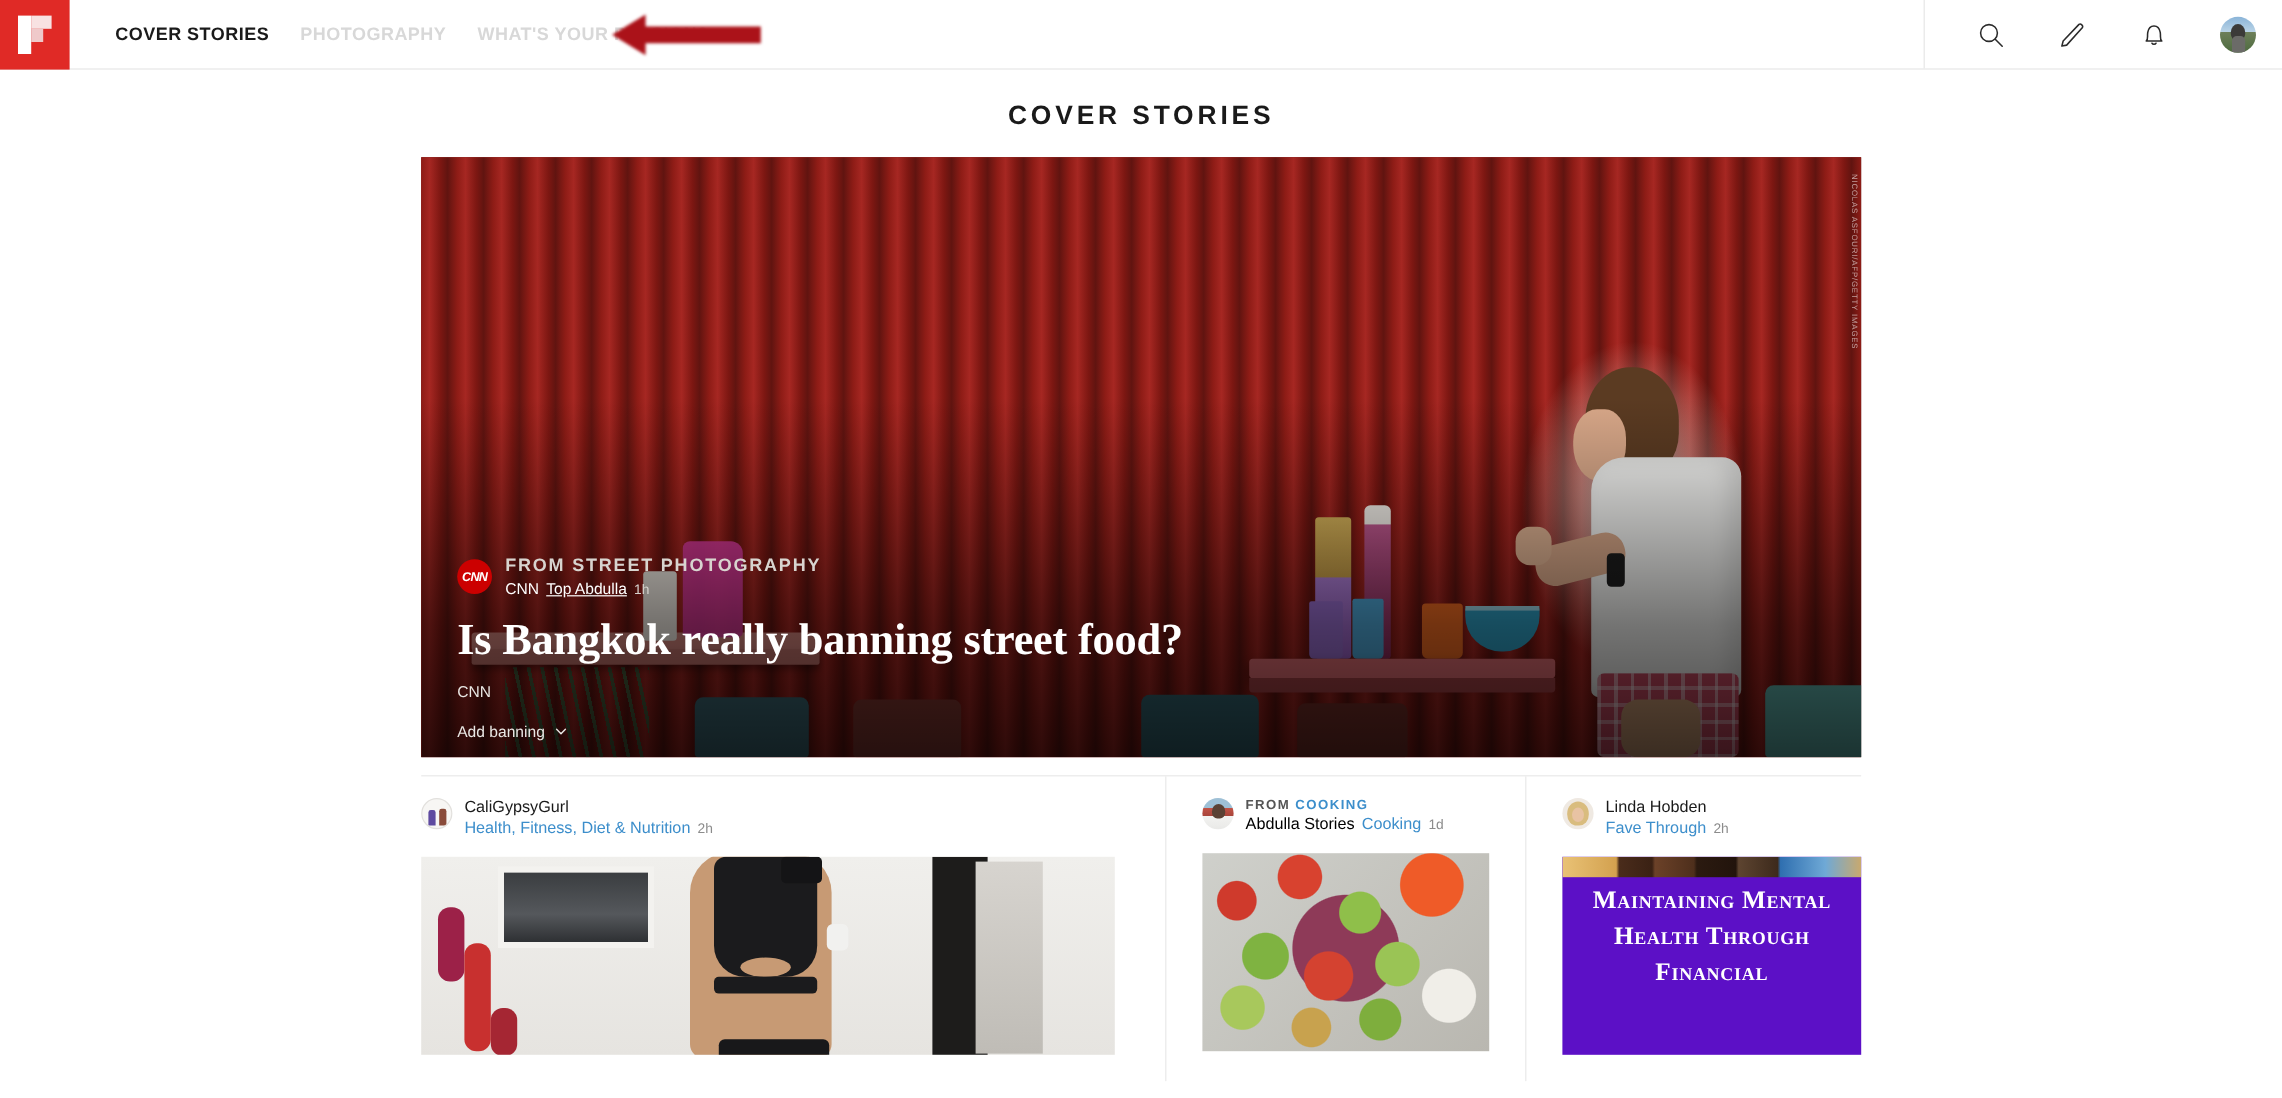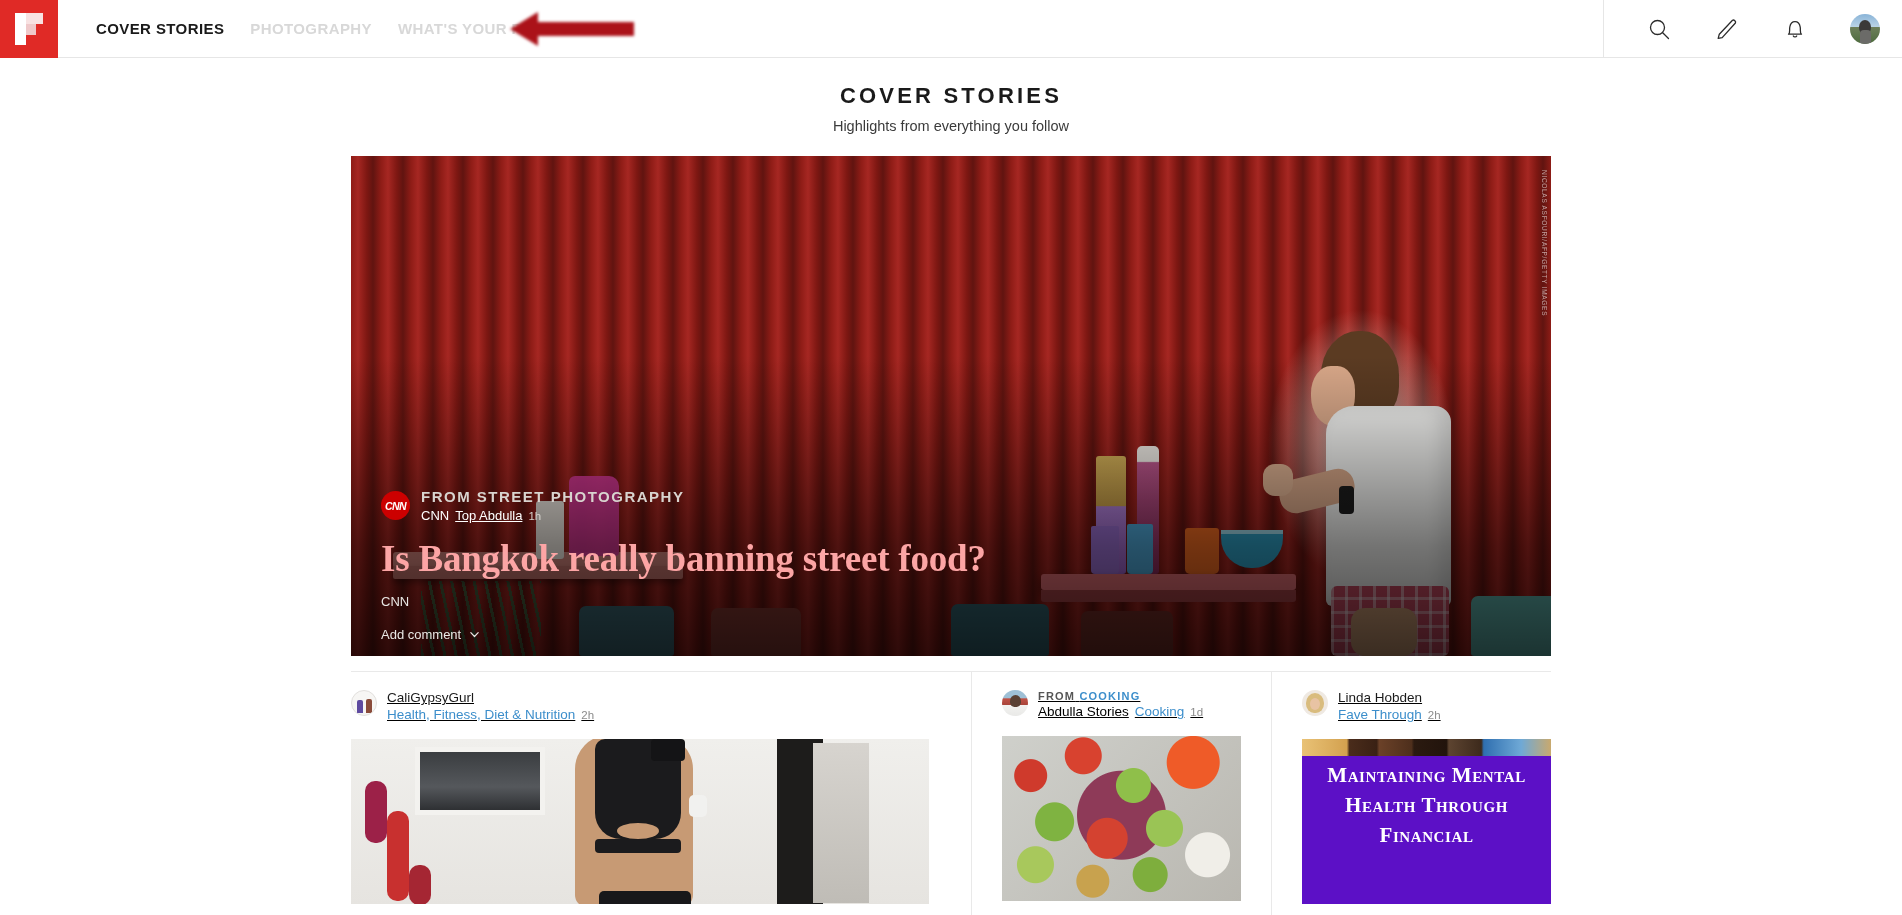--- a/index.html
+++ b/index.html
@@ -309,21 +309,21 @@
     cursor: pointer;
   }
   .hero-meta-text .src-line .age {
     font-size: 11.5px;
     color: #d5d2cd;
   }
   .hero-headline {
     font-family: "Liberation Serif", serif;
     font-weight: bold;
     font-size: 37px;
-    color: #fca5a5;
+    color: #ffffff;
     margin-top: 14px;
     letter-spacing: -0.2px;
     cursor: pointer;
   }
   .hero-author {
     font-size: 13px;
     color: #e9e7e4;
     margin-top: 14px;
   }
   .hero-comment {
@@ -402,21 +402,21 @@
     width: 18px; height: 20px;
     background: #d9bc7e; border-radius: 50% 50% 45% 45%;
   }
   .av-linda::after {
     content: "";
     position: absolute; left: 8px; top: 8px;
     width: 10px; height: 12px;
     background: #e8c3a3; border-radius: 50%;
   }
 
-  .card-meta { min-width: 0; text-decoration: underline; }
+  .card-meta { min-width: 0; }
   .card-from {
     font-size: 11px;
     font-weight: bold;
     letter-spacing: 1.2px;
     color: #555555;
     text-transform: uppercase;
     margin-bottom: 2px;
   }
   .card-from .mag-name { color: #3c8ecb; }
   .card-name {
@@ -595,21 +595,20 @@
     <div class="avatar-nav"></div>
   </div>
 
   <svg class="annot-arrow" viewBox="0 0 128 40">
     <path d="M2 20 L30 3 L30 13 L126 13 L126 27 L30 27 L30 37 Z" fill="#ab1219"></path>
   </svg>
 </div>
 
 <div class="page-head">
   <div class="page-title">COVER STORIES</div>
-  <div class="page-sub">Highlights from everything you follow</div>
 </div>
 
 <div class="content">
 
   <div class="hero">
     <div class="hero-photo">
       <div class="prop broom"></div>
       <div class="prop shelf-left-top"></div>
       <div class="prop shelf-left"></div>
       <div class="prop tissue-roll"></div>
@@ -654,21 +653,21 @@
             <span class="mag">Top Abdulla</span>
             <span class="age">1h</span>
           </div>
         </div>
       </div>
 
       <div class="hero-headline">Is Bangkok really banning street food?</div>
       <div class="hero-author">CNN</div>
 
       <div class="hero-comment">
-        <span>Add comment</span>
+        <span>Add banning</span>
         <svg class="chev" viewBox="0 0 12 12" fill="none" stroke="#e9e7e4" stroke-width="1.3">
           <path d="M2 4 L6 8.2 L10 4" stroke-linecap="round" stroke-linejoin="round"></path>
         </svg>
       </div>
     </div>
   </div>
 
   <div class="card-row">
 
     <div class="card c1">

